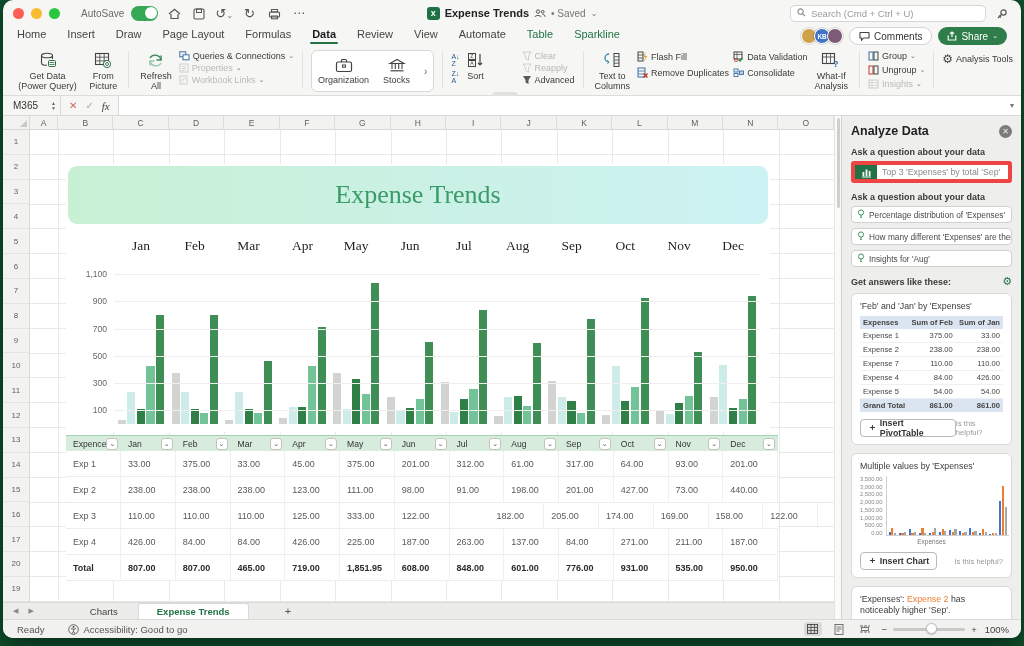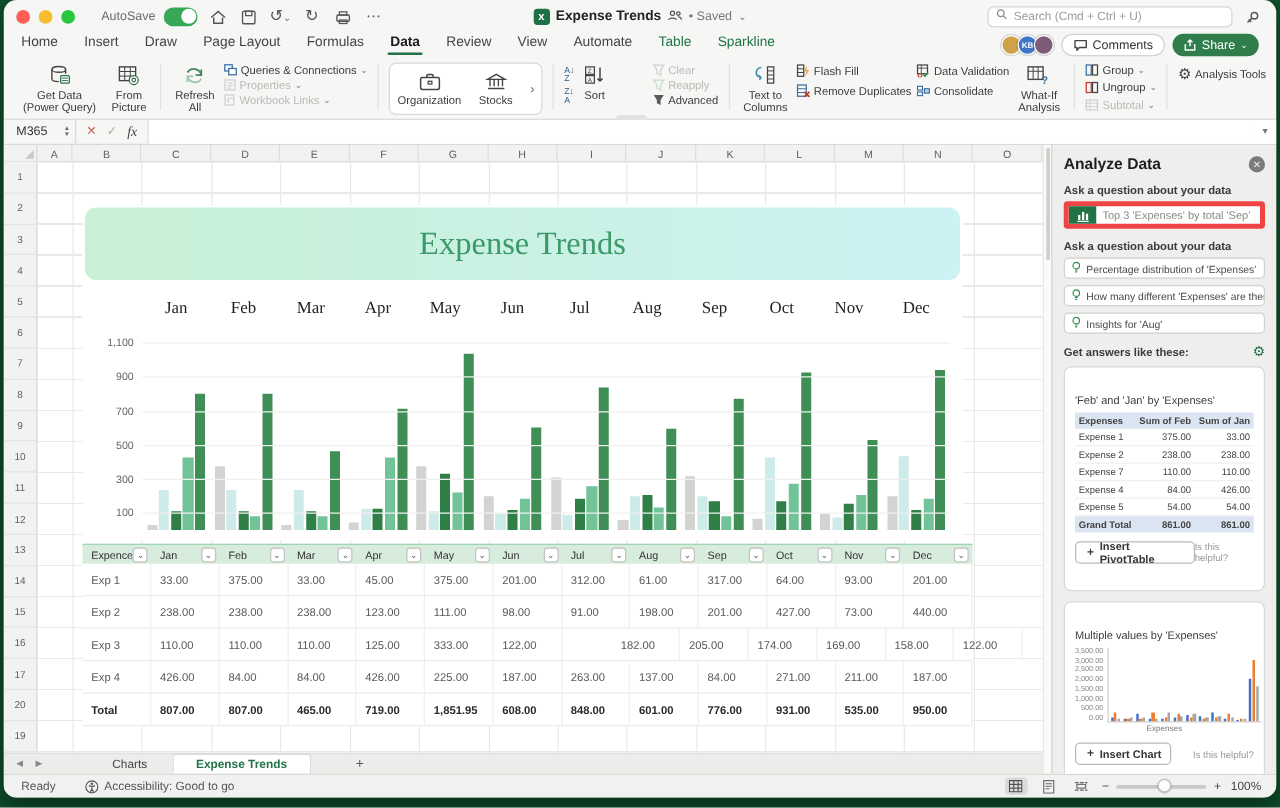--- a/index.html
+++ b/index.html
@@ -104,21 +104,21 @@
   .ptitle-row { display:flex; align-items:center; }
   .ptitle { font-size:12.5px; font-weight:bold; color:#1f1f1f; }
   .pclose { margin-left:auto; width:13px; height:13px; border-radius:50%; background:#7b7b79; color:#eeeeec; font-size:8px; display:flex; align-items:center; justify-content:center; }
   .plabel { font-size:9px; font-weight:bold; color:#3a3a3a; margin:9px 0 4px; }
   .qinput { height:22px; background:#fff; border:4px solid #ef4444; border-radius:3px; display:flex; align-items:center; overflow:hidden; }
   .qicon { width:22px; height:22px; background:#217346; display:flex; align-items:center; justify-content:center; flex:none; }
   .qph { padding:0 5px; color:#8a8a88; font-size:8.8px; white-space:nowrap; }
   .chip { height:17px; background:#fff; border:1px solid #d0d0ce; border-radius:4px; display:flex; align-items:center; gap:4px; padding:0 5px; margin-bottom:5px; font-size:8.3px; color:#4a4a48; white-space:nowrap; overflow:hidden; }
   .answers-row { display:flex; align-items:center; margin:8px 0 5px; }
   .gear { margin-left:auto; color:#217346; font-size:11px; }
-  .card { background:#fff; border:1px solid #d9d9d7; border-radius:6px; padding:21px 8px; margin-bottom:8px; }
+  .card { background:#fff; border:1px solid #d9d9d7; border-radius:6px; padding:7px 8px; margin-bottom:8px; }
   .cardtitle { font-size:8.8px; color:#3c3c3c; margin-bottom:5px; }
   .ptable { width:100%; border-collapse:collapse; font-size:7.6px; color:#444; }
   .ptable th { background:#dbe5f1; font-weight:bold; text-align:left; padding:2px 3px; }
   .ptable th.num, .ptable td.num { text-align:right; }
   .ptable td { padding:2px 3px; border-bottom:1px solid #f0f0ee; }
   .ptable tr.gtotal td { background:#dbe5f1; font-weight:bold; border-bottom:none; }
   .cardfoot { display:flex; align-items:center; margin-top:7px; }
   .insertbtn { border:1px solid #b9b9b7; border-radius:4px; background:#fff; height:18px; display:flex; align-items:center; gap:3px; padding:0 7px; font-size:8.8px; font-weight:bold; color:#333; }
   .helpful { margin-left:auto; font-size:7.6px; color:#999; }
   .minichart { display:flex; margin-top:2px; }
@@ -470,21 +470,21 @@
               <rect x="6" y="1" width="4" height="8" fill="none" stroke="#444" stroke-width="1"></rect>
             </svg>
           <span>Ungroup</span> 
             <span class="chev">⌄</span>
         </span>
         <span class="smallbtn disabled">
           <svg width="11" height="10" viewBox="0 0 11 10">
               <rect x="1" y="1" width="9" height="8" fill="none" stroke="#888" stroke-width="1"></rect>
               <path d="M1 3.6 h9 M1 6.3 h9 M4 1 v8" stroke="#888" stroke-width="0.7"></path>
             </svg>
-          <span>Subtotal</span> 
+          <span>Insights</span> 
             <span class="chev">⌄</span>
         </span>
       </div>
     </div>
     <div class="rsep"></div>
     <div class="rgroup" style="padding-top:4px;">
       <span class="smallbtn">
         <span class="gicon" style="font-size:12px;color:#444;">⚙</span>
         <span>Analysis Tools</span>
       </span>

